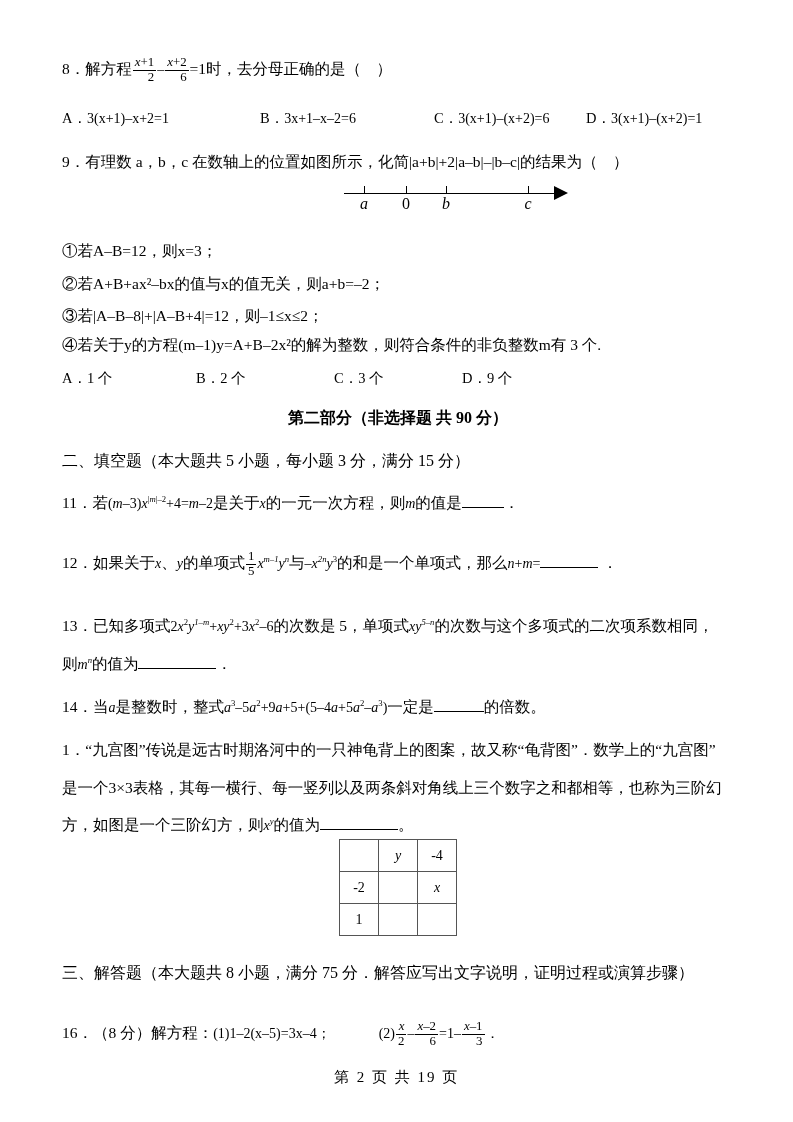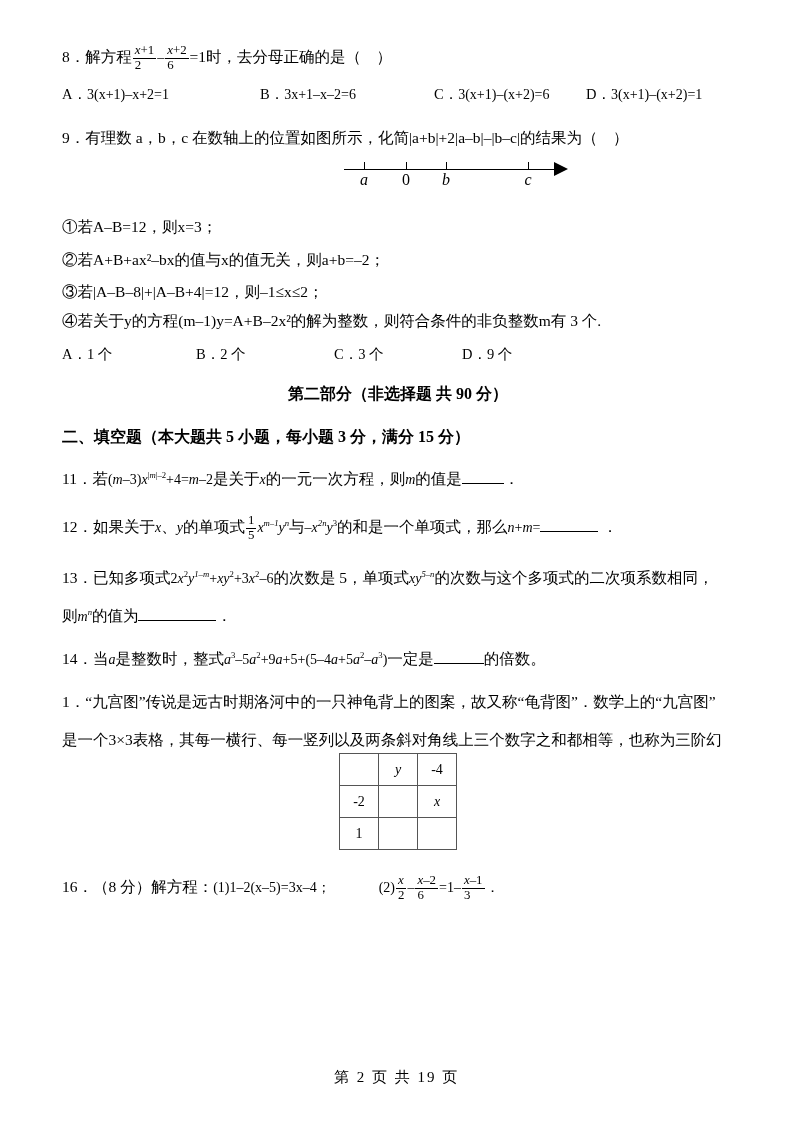--- a/index.html
+++ b/index.html
@@ -37,38 +37,38 @@
   .mi { font-style: italic; font-family: "Liberation Serif","DejaVu Serif",serif; }
   .math { font-size: 14px; white-space: nowrap; }
   .math .mi { font-style: italic; }
   sup.ex { font-size: 0.62em; vertical-align: super; line-height: 0; font-style: italic; }
   sup.exn { font-size: 0.62em; vertical-align: super; line-height: 0; font-style: normal; }
 
   
   .frac {
     display: inline-block;
     vertical-align: -0.52em;
-    text-align: left;
+    text-align: right;
     font-size: 0.92em;
     line-height: 1.08;
-    margin: 0 1px;
+    margin: 12px 1px;
   }
   .frac .num { display: block; padding: 0 2px; border-bottom: 1px solid #000; }
   .frac .den { display: block; padding: 0 2px; }
 
   
   .opts {
     position: relative;
     height: 22px;
     font-size: 14.5px;
   }
   .opts .opt { position: absolute; top: 0; white-space: nowrap; }
   .opts .lbl { font-family: "Liberation Serif", serif; }
   .head-part { font-size: 16px; font-weight: bold; text-align: center; }
-  .head-sec { font-size: 16px; font-weight: bold; }
+  .head-sec { font-size: 16px; font-weight: normal; }
 
   
   .numline-wrap {
     position: relative;
     height: 50px;
     margin-top: 4px;
   }
   .nl-axis {
     position: absolute;
     left: 282px; top: 20px;
@@ -205,20 +205,23 @@
   </div>
 
   <div class="line" style="margin-top:27px">
     <span class="cn">14．</span><span class="cn">当</span><span class="math mi">a</span><span class="cn">是整数时，整式</span><span class="math"><span class="mi">a</span><sup class="exn">3</sup>–5<span class="mi">a</span><sup class="exn">2</sup>+9<span class="mi">a</span>+5+(5–4<span class="mi">a</span>+5<span class="mi">a</span><sup class="exn">2</sup>–<span class="mi">a</span><sup class="exn">3</sup>)</span><span class="cn">一定是</span><span class="fill w4"></span><span class="cn">的倍数。</span>
   </div>
 
   <div class="line" style="margin-top:27px">
     <span class="cn">1．</span><span class="cn">“九宫图”传说是远古时期洛河中的一只神龟背上的图案，故又称“龟背图”．数学上的“九宫图”</span>
   </div>
   <div class="line" style="margin-top:22px">是一个3×3表格，其每一横行、每一竖列以及两条斜对角线上三个数字之和都相等，也称为三阶幻</div>
+  <div class="line" style="margin-top:22px">
+    <span class="cn">方，如图是一个三阶幻方，则</span><span class="math"><span class="mi">x</span><sup class="ex">y</sup></span><span class="cn">的值为</span><span class="fill w3"></span><span class="cn">。</span>
+  </div>
 
   <div class="magic-wrap">
     <table class="magic">
       <tbody>
             <tr>
         <td></td>
         <td>y</td>
         <td class="num">-4</td>
       </tr>
       <tr>
@@ -228,20 +231,21 @@
       </tr>
       <tr>
         <td class="num">1</td>
         <td></td>
         <td></td>
       </tr>
     </tbody>
         </table>
   </div>
 
+  <div class="head-sec" style="margin-top:27px">三、解答题（本大题共 8 小题，满分 75 分．解答应写出文字说明，证明过程或演算步骤）</div>
 
   <div class="line" style="margin-top:24px">
     <span class="cn">16．</span><span class="cn">（8 分）</span><span class="cn">解方程：</span><span class="math">(1)1–2(x–5)=3x–4；</span><span style="display:inline-block;width:48px"></span><span class="math"><span>(2)</span><span class="frac"><span class="num"><span class="mi">x</span></span><span class="den">2</span></span>–<span class="frac"><span class="num"><span class="mi">x</span>–2</span><span class="den">6</span></span><span>=1–</span><span class="frac"><span class="num"><span class="mi">x</span>–1</span><span class="den">3</span></span><span>．</span></span>
   </div>
 
  </div>
 
  <div class="footer">第 2 页 共 19 页</div>
 </div>
 

